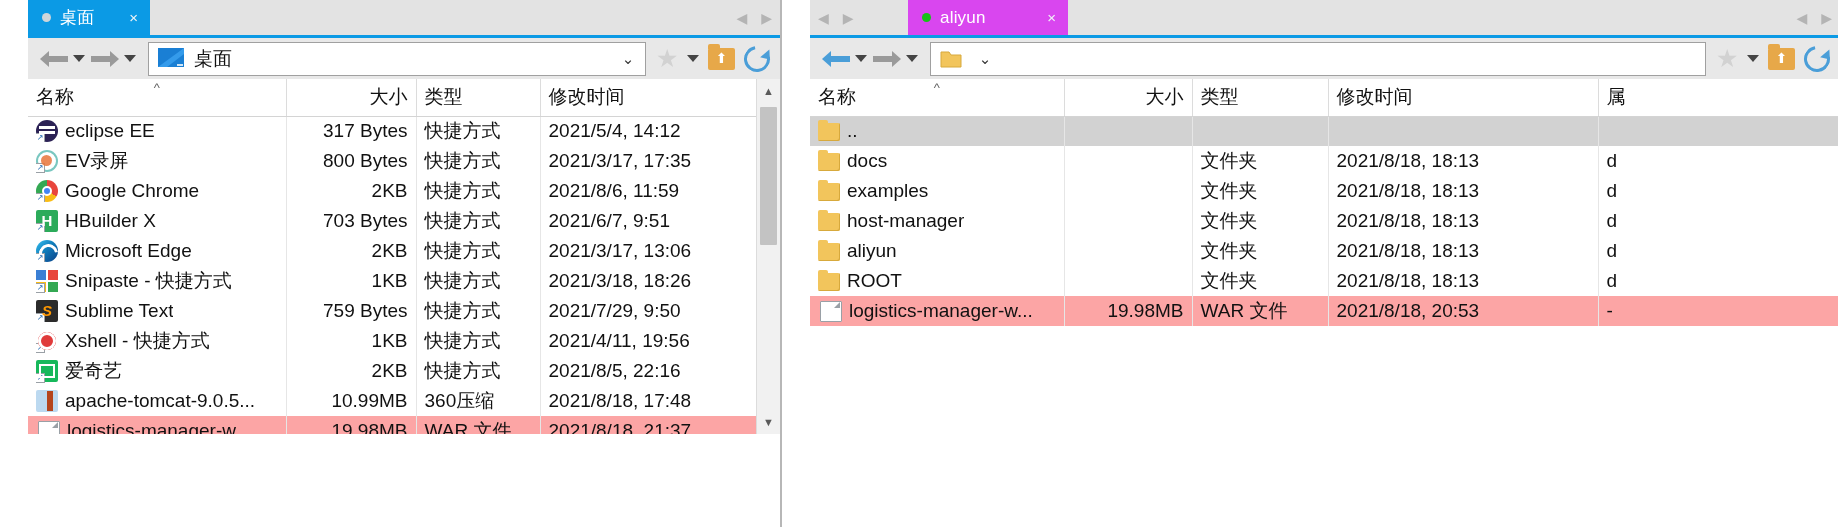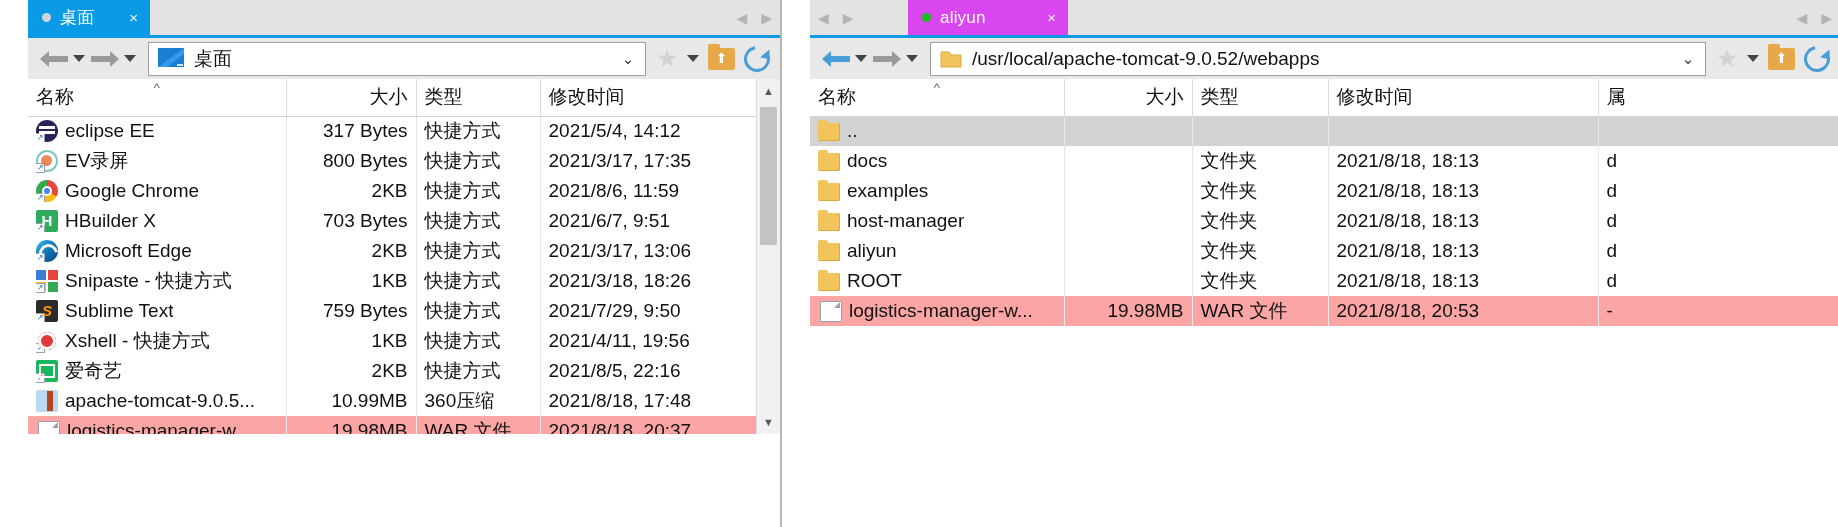--- a/index.html
+++ b/index.html
@@ -459,21 +459,21 @@
 
             <tr class="row-selected">
               <td>
                   <span class="name-cell">
                 <span class="ico ico-file"></span>
                 <span class="label">logistics-manager-w...</span>
                   </span>
                 </td>
               <td class="num">19.98MB</td>
               <td>WAR 文件</td>
-              <td>2021/8/18, 20:37</td>
+              <td>2021/8/18, 21:37</td>
             </tr>
 
           </tbody>
         </table>
       </div>
 
       <div class="vscroll">
         <div class="vs-btn">▲</div>
         <div class="vs-track">
           <div class="vs-thumb" style="top:4px;height:138px;"></div>
@@ -514,21 +514,20 @@
           <span class="caret-dn"></span>
         </div>
       </div>
 
       <div class="addrbar">
         <span class="addr-icon">
           <svg width="22" height="20" viewBox="0 0 22 20">
             <path d="M1 3 h8 l2 3 h10 v12 H1 Z" fill="#f2c55c" stroke="#d7a93c" stroke-width="1"></path>
           </svg>
         </span>
-        <span class="addr-text">/usr/local/apache-tomcat-9.0.52/webapps</span>
         <span class="addr-caret">⌄</span>
       </div>
 
       <div class="tb-icons">
         <span class="star">★</span>
         <span class="caret-dn"></span>
         <span class="folder-up"></span>
         <span class="refresh"></span>
       </div>
     </div>

